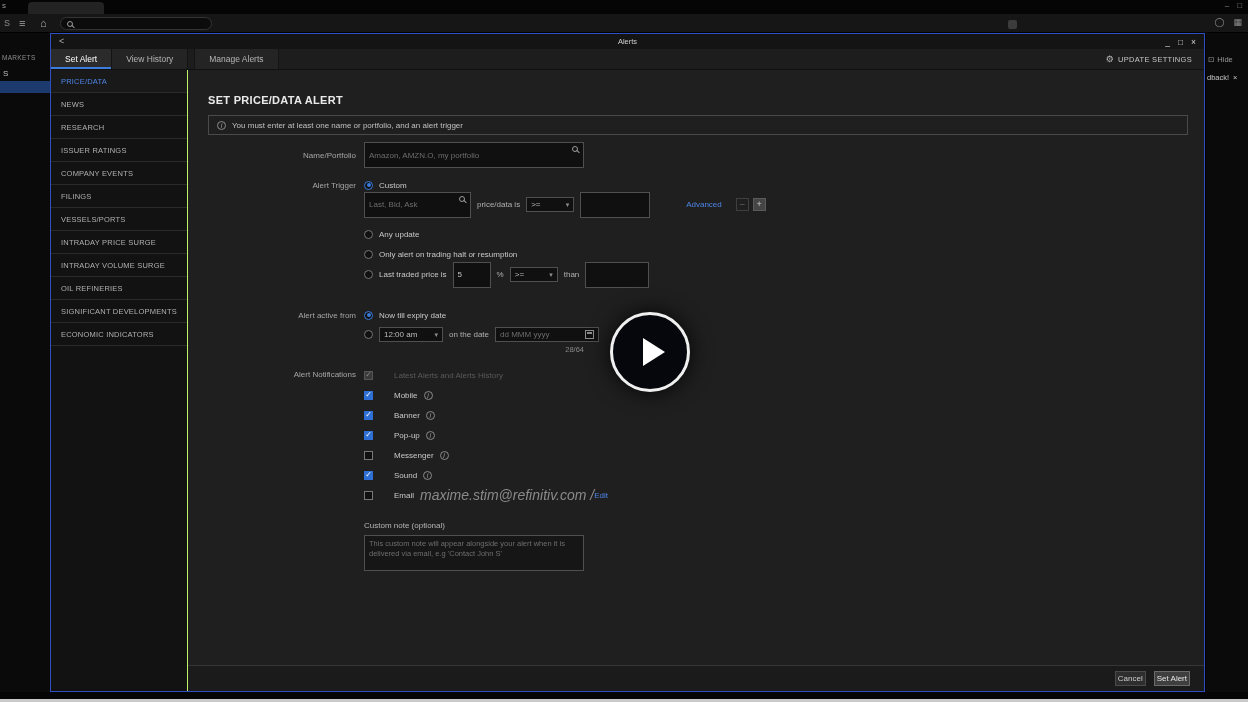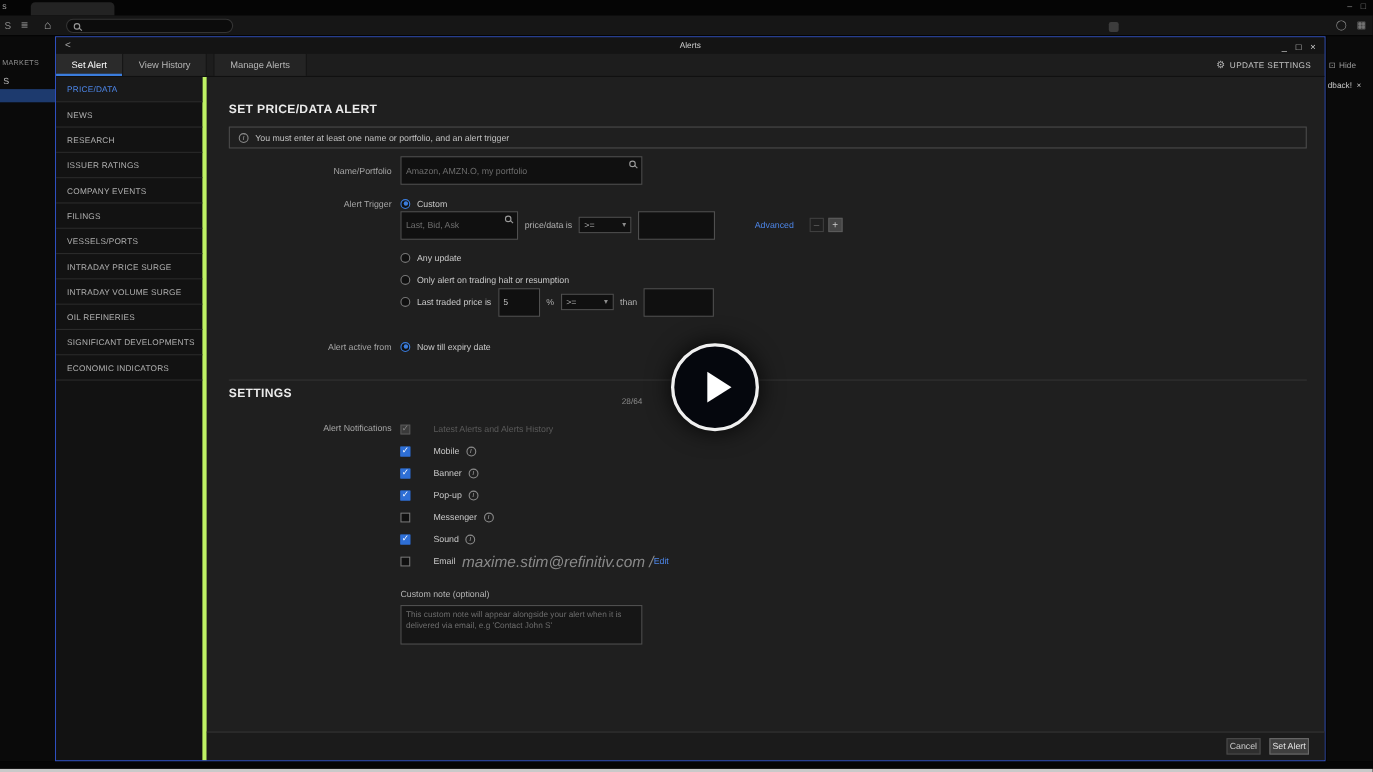--- a/index.html
+++ b/index.html
@@ -38,21 +38,21 @@
   .back-btn { margin-left:8px; font-size:9px; color:#aaa; line-height:1; }
   .dlg-title { position:absolute; left:50%; transform:translateX(-50%); font-size:7.5px; color:#cfcfcf; }
   .dlg-controls { position:absolute; right:8px; top:0; height:15px; display:flex; gap:8px; align-items:center; font-size:8.5px; color:#d5d5d5; }
   .tabbar { height:21px; background:#1d1d1d; border-bottom:1px solid #101010; display:flex; position:relative; flex:none; }
   .tab-item { padding:0 14px; display:flex; align-items:center; font-size:8.5px; color:#b5b5b5; background:#242424; border-right:1px solid #141414; }
   .tab-item.manage { margin-left:6px; border-left:1px solid #141414; }
   .tab-item.active { background:#2b2b2b; color:#ffffff; box-shadow:inset 0 -2px 0 #3b7ddd; }
   .update-settings { position:absolute; right:12px; top:0; height:21px; display:flex; align-items:center; gap:4px; font-size:7.5px; letter-spacing:.3px; color:#c5c5c5; }
   .gear { font-size:9px; color:#b5b5b5; line-height:1; }
   .dlg-body { flex:1; display:flex; min-height:0; }
-  .sidebar { width:137px; background:#121212; border-right:4px solid #bef264; flex:none; }
+  .sidebar { width:137px; background:#121212; border-right:1px solid #bef264; flex:none; }
   .side-item { height:23px; display:flex; align-items:center; padding-left:10px; font-size:7.5px; letter-spacing:.2px; color:#b0b0b0; border-bottom:1px solid #2a2a2a; }
   .side-item.active { color:#4d86e8; background:#191919; }
   .main { flex:1; display:flex; flex-direction:column; background:#1f1f1f; min-width:0; }
   .form-area { flex:1; padding:24px 16px 0 20px; overflow:hidden; }
   .section-heading { font-size:11px; font-weight:bold; letter-spacing:.3px; color:#eaeaea; height:13px; line-height:13px; }
   .info-banner { margin-top:8px; height:20px; border:1px solid #4a4a4a; display:flex; align-items:center; gap:6px; padding-left:8px; font-size:8px; color:#c0c0c0; }
   .info-i { width:9px; height:9px; border:1px solid #8a8a8a; border-radius:50%; color:#9a9a9a; font-size:7px; line-height:8px; text-align:center; flex:none; font-style:italic; }
   .info-i::before { content:"i"; }
   .row { display:flex; align-items:center; }
   .flabel { width:148px; text-align:right; margin-right:8px; font-size:8px; color:#a5a5a5; flex:none; }
@@ -272,22 +272,33 @@
           <span class="inline-label">than</span>
           <input class="w-than" style="">
         </div>
 
         <div class="row mt26 h12">
           <span class="flabel">Alert active from</span>
           <span class="radio checked"></span>
           <span class="rlabel">Now till expiry date</span>
         </div>
 
-
-        <div class="section-heading settings-head">SETTINGS</div>
+        <div class="indent radio-row mt5 h17 g6">
+          <span class="radio"></span>
+          <span class="dropdown w-time">
+            <span>12:00 am</span>
+            <span class="chev">▾</span>
+          </span>
+          <span class="inline-label">on the date</span>
+          <span class="dropdown w-date">
+            <span style="color:#6d6d6d">dd MMM yyyy</span>
+            <span class="cal"></span>
+          </span>
+        </div>
+
 
         <div class="counter-row">28/64</div>
 
 
         <div class="row mt14" style="align-items:flex-start">
           <span class="flabel" style="padding-top:1px">Alert Notifications</span>
           <div>
             <div class="note-row dim">
               <span class="checkbox checked"></span>
               <span class="cb-label">Latest Alerts and Alerts History</span>

